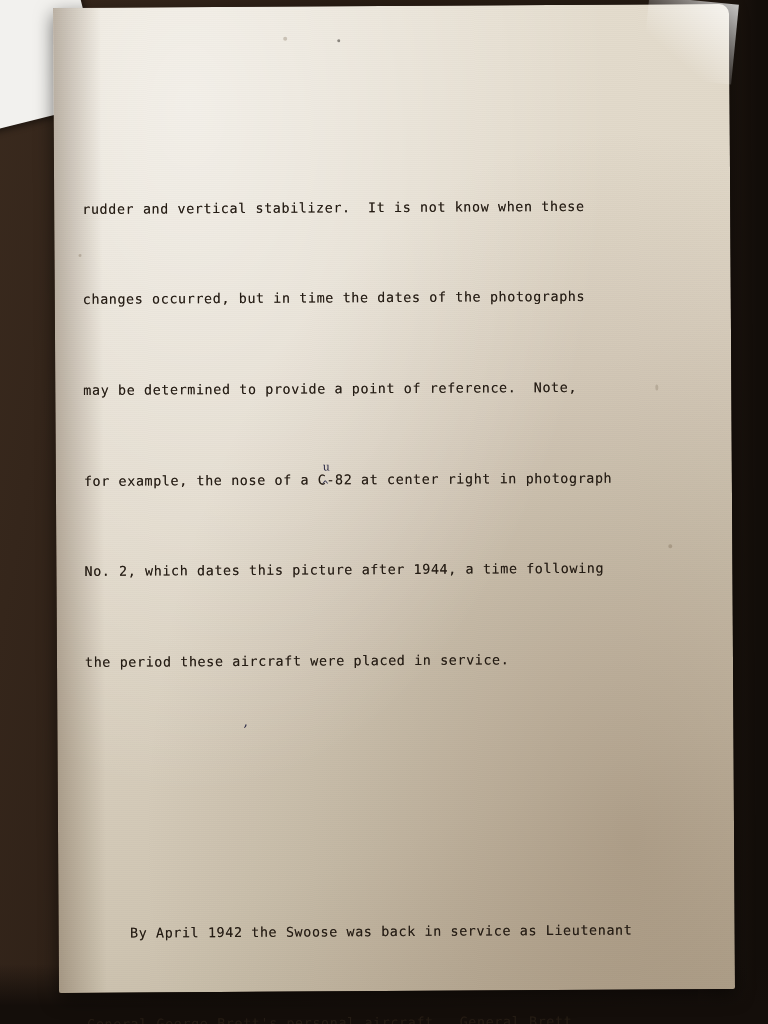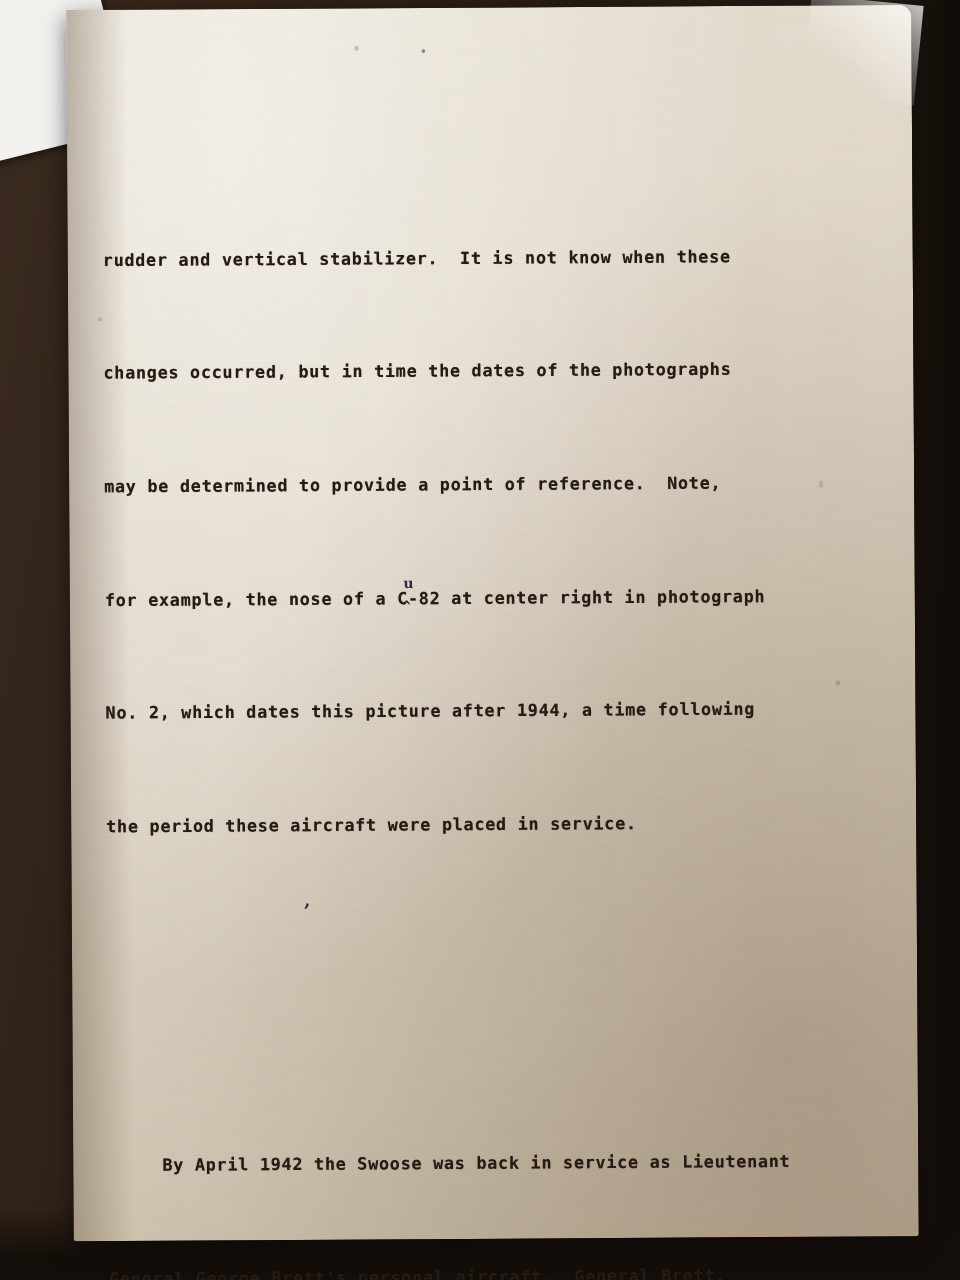--- a/index.html
+++ b/index.html
@@ -7,21 +7,20 @@
     padding: 0;
     background: #1d140e;
   }
   #page {
     position: relative;
     width: 768px;
     height: 1024px;
     overflow: hidden;
     background: #2a1d14;
     font-family: "DejaVu Sans Mono", monospace;
-    font-weight: bold;
   }
 
   
   .desk {
     position: absolute;
     inset: 0;
     background:
       linear-gradient(100deg, #3a2a1e 0%, #2b1e15 35%, #241a12 70%, #1c1410 100%);
   }
   .desk-right {

